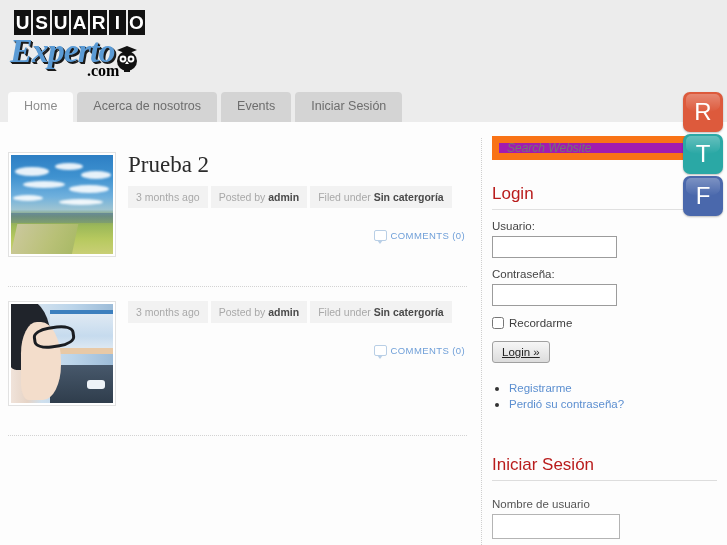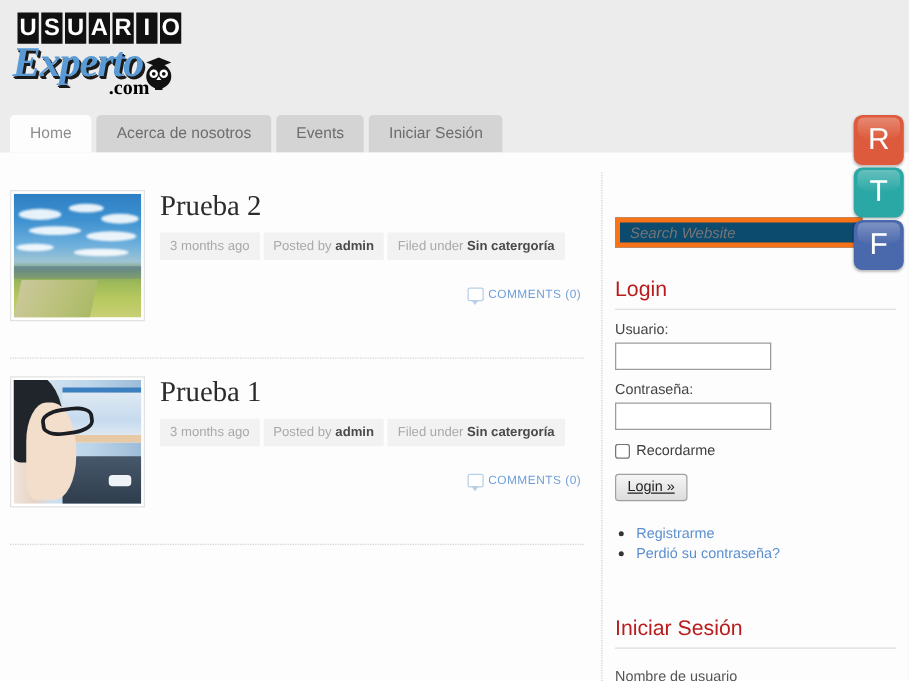--- a/index.html
+++ b/index.html
@@ -297,30 +297,29 @@
     left: 483px;
     top: 0;
     width: 244px;
     height: 423px;
     padding: 14px 10px 0 9px;
     box-sizing: border-box;
   }
   .search-box {
     width: 198px;
     height: 24px;
-    background: #0c4a6e;
-    border: 4px solid #f97316;
+    background: #a21caf;
+    border: 7px solid #f97316;
     box-sizing: border-box;
     padding: 0 8px;
     font-family: "Liberation Sans", sans-serif;
     font-size: 12px;
     font-style: italic;
     color: #b4b4b4;
     outline: none;
-    margin-top: 38px;
   }
   .widget-title {
     font-size: 17px;
     font-weight: normal;
     color: #b91c1c;
     margin: 24px 0 0 0;
     padding-bottom: 5px;
     border-bottom: 1px solid #e0e0e0;
     line-height: 20px;
   }
@@ -509,21 +508,20 @@
             <div class="p-screen"></div>
             <div class="p-strip"></div>
             <div class="p-screen2"></div>
             <div class="p-hair"></div>
             <div class="p-face"></div>
             <div class="p-glass"></div>
           </div>
         </div>
       </div>
       <div class="post-body">
-        <h2 class="post-title">Prueba 1</h2>
         <div class="post-meta">
           <div class="meta-item">3 months ago</div>
           <div class="meta-item"><span>Posted by </span><b>admin</b></div>
           <div class="meta-item"><span>Filed under </span><b>Sin catergoría</b></div>
         </div>
         <div class="post-foot">
           <a class="comments-link" href="#">
             <span class="bubble-icon"></span>
             <span>COMMENTS (0)</span>
           </a>

